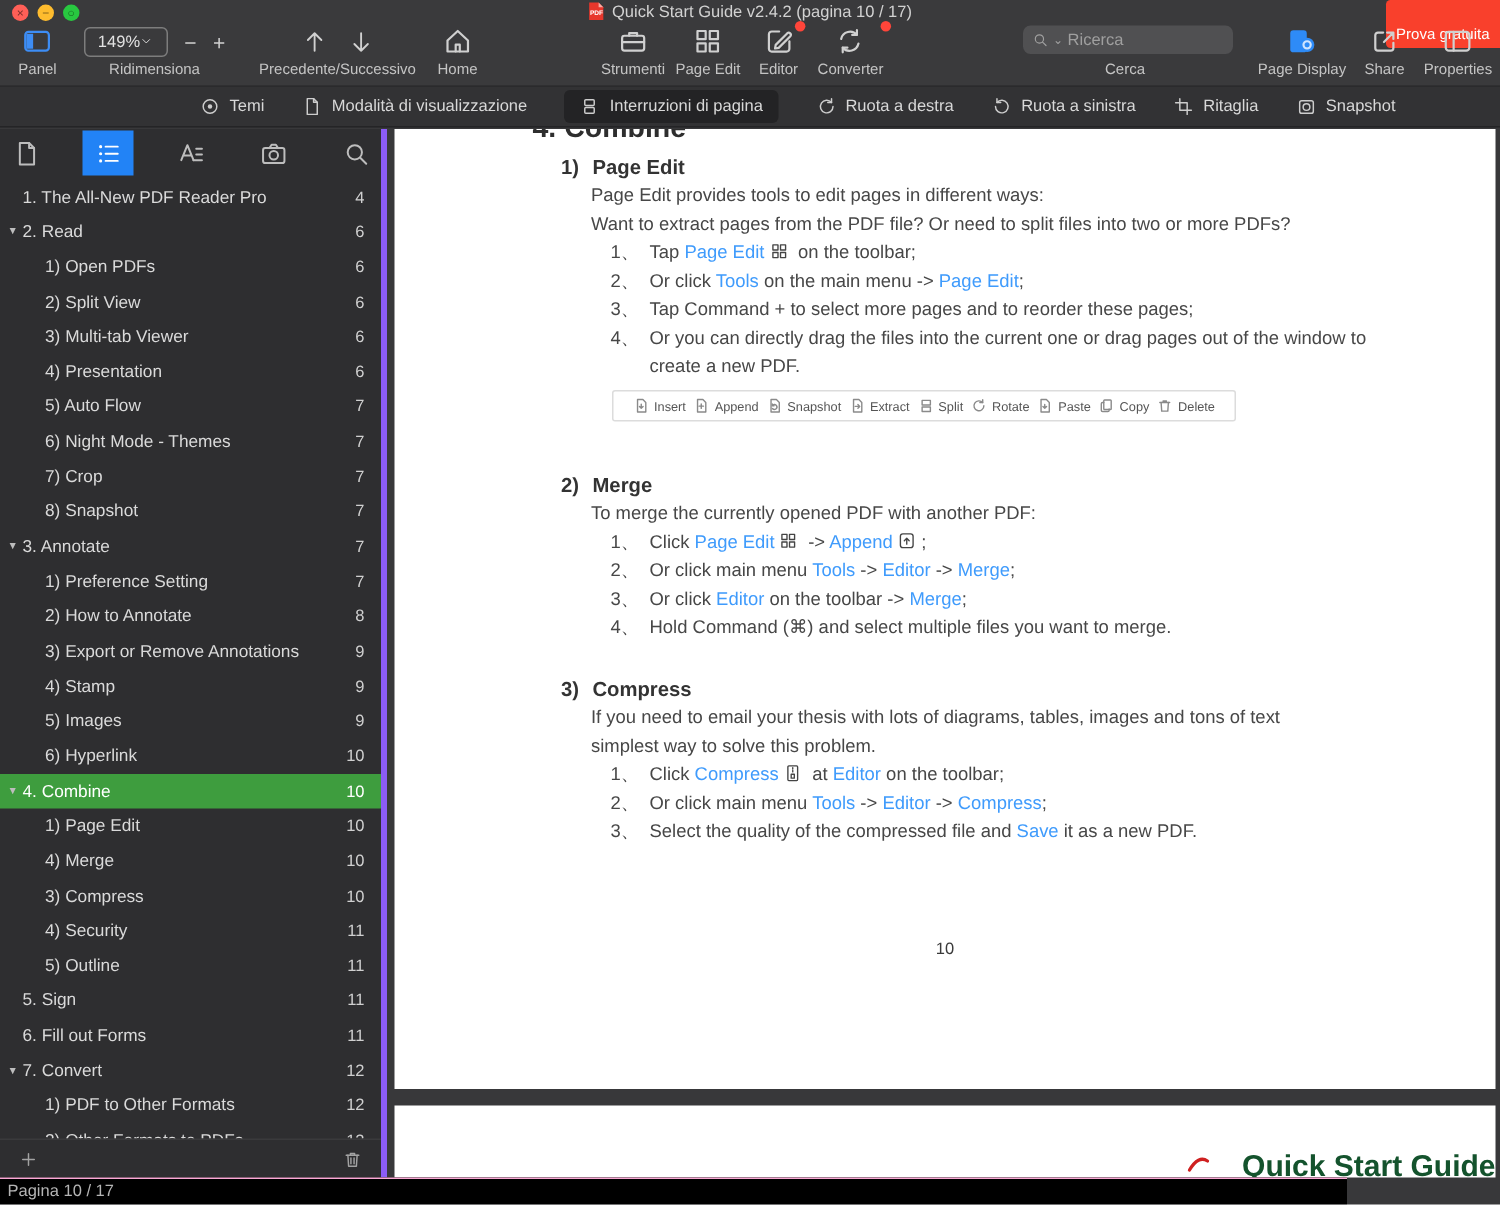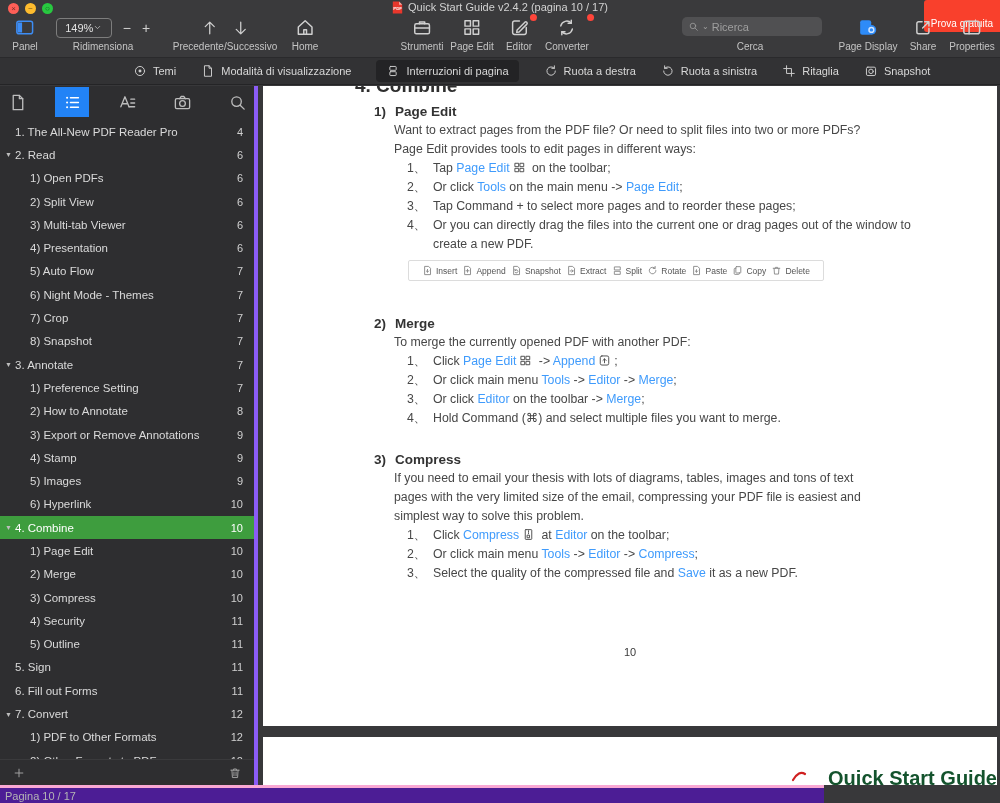--- a/index.html
+++ b/index.html
@@ -95,22 +95,22 @@
                  display:flex; align-items:center; justify-content:space-between; padding:0 13px; }
   .pt-item { display:flex; align-items:center; gap:3px; }
   .pt-item .ic { width:11px; height:11px; color:#8a8a8a; }
   .pt-item .pt-label { font-size:8.5px; color:#555; }
   #pageno { margin-top:63px; height:19px; text-align:center; font-size:11px; color:#3a3a3a; }
 
   #page11 .nexthead { margin:30px 0 0 95px; font-size:20px; font-weight:bold; color:#14532d;text-align:right; }
   #page11 .swoosh { position:absolute; left:528px; top:32px; width:16px; height:13px; }
 
   
-  #statusbar { position:absolute; left:0; top:785px; width:824px; height:18px; background:#4c1d95;
-               border-top:3px solid #f9a8d4; color:#b5b5b5; font-size:11px; line-height:17px; padding-left:5px; }
+  #statusbar { position:absolute; left:0; top:785px; width:898px; height:18px; background:#000000;
+               border-top:1px solid #f9a8d4; color:#b5b5b5; font-size:11px; line-height:17px; padding-left:5px; }
 </style>
 </head>
 <body>
 
 <div id="topchrome">
   <div id="titlebar">
     <span class="tl" id="tl-close">×</span>
     <span class="tl" id="tl-min">−</span>
     <span class="tl" id="tl-zoom">○</span>
     <div id="wintitle"><span class="pdficon"><svg viewBox="0 0 14 16">
@@ -482,21 +482,21 @@
         <span class="olabel">4. Combine</span>
         <span class="opage">10</span>
       </div>
       <div class="orow lvl1">
         <span class="caret"></span>
         <span class="olabel">1) Page Edit</span>
         <span class="opage">10</span>
       </div>
       <div class="orow lvl1">
         <span class="caret"></span>
-        <span class="olabel">2) Merge</span>
+        <span class="olabel">4) Merge</span>
         <span class="opage">10</span>
       </div>
       <div class="orow lvl1">
         <span class="caret"></span>
         <span class="olabel">3) Compress</span>
         <span class="opage">10</span>
       </div>
       <div class="orow lvl1">
         <span class="caret"></span>
         <span class="olabel">4) Security</span>
@@ -551,22 +551,22 @@
 
 <div id="viewer">
   <div class="pdfpage" id="page10">
     <h1>4. Combine</h1>
     <div id="page-content">
         <div class="section sec-0">
           <div class="sec-h">
             <span class="sec-num">1)</span>
             <span>Page Edit</span>
           </div>
+          <div class="doc-para"><span>Page Edit provides tools to edit pages in different ways:</span></div>
           <div class="doc-para"><span>Want to extract pages from the PDF file? Or need to split files into two or more PDFs?</span></div>
-          <div class="doc-para"><span>Page Edit provides tools to edit pages in different ways:</span></div>
           <div class="doc-step">
             <span class="step-num">1、</span>
             <div class="step-body"><span>Tap </span><span class="link">Page Edit</span><span class="inline-icon"><svg viewBox="0 0 20 20" fill="none" stroke="currentColor" stroke-width="1.4" stroke-linecap="round" stroke-linejoin="round">
                   <rect x="3.5" y="3.5" width="5.2" height="5.2"></rect>
                   <rect x="11.3" y="3.5" width="5.2" height="5.2"></rect>
                   <rect x="3.5" y="11.3" width="5.2" height="5.2"></rect>
                   <rect x="11.3" y="11.3" width="5.2" height="5.2"></rect>
                 </svg></span><span> on the toolbar;</span></div>
           </div>
           <div class="doc-step">
@@ -700,21 +700,20 @@
             <span class="step-num">4、</span>
             <div class="step-body"><span>Hold Command (⌘) and select multiple files you want to merge.</span></div>
           </div>
         </div>
         <div class="section sec-2">
           <div class="sec-h">
             <span class="sec-num">3)</span>
             <span>Compress</span>
           </div>
           <div class="doc-para"><span>If you need to email your thesis with lots of diagrams, tables, images and tons of text</span></div>
-          <div class="doc-para"><span>pages with the very limited size of the email, compressing your PDF file is easiest and</span></div>
           <div class="doc-para"><span>simplest way to solve this problem.</span></div>
           <div class="doc-step">
             <span class="step-num">1、</span>
             <div class="step-body"><span>Click </span><span class="link">Compress</span><span class="inline-icon"><svg viewBox="0 0 20 20" fill="none" stroke="currentColor" stroke-width="1.4" stroke-linecap="round" stroke-linejoin="round">
                   <rect x="5" y="2.5" width="10" height="15" rx="1"></rect>
                   <path d="M10 4.2v1.4M10 7.2v1.4"></path>
                   <rect x="8.4" y="11" width="3.2" height="4"></rect>
                 </svg></span><span> at </span><span class="link">Editor</span><span> on the toolbar;</span></div>
           </div>
           <div class="doc-step">

